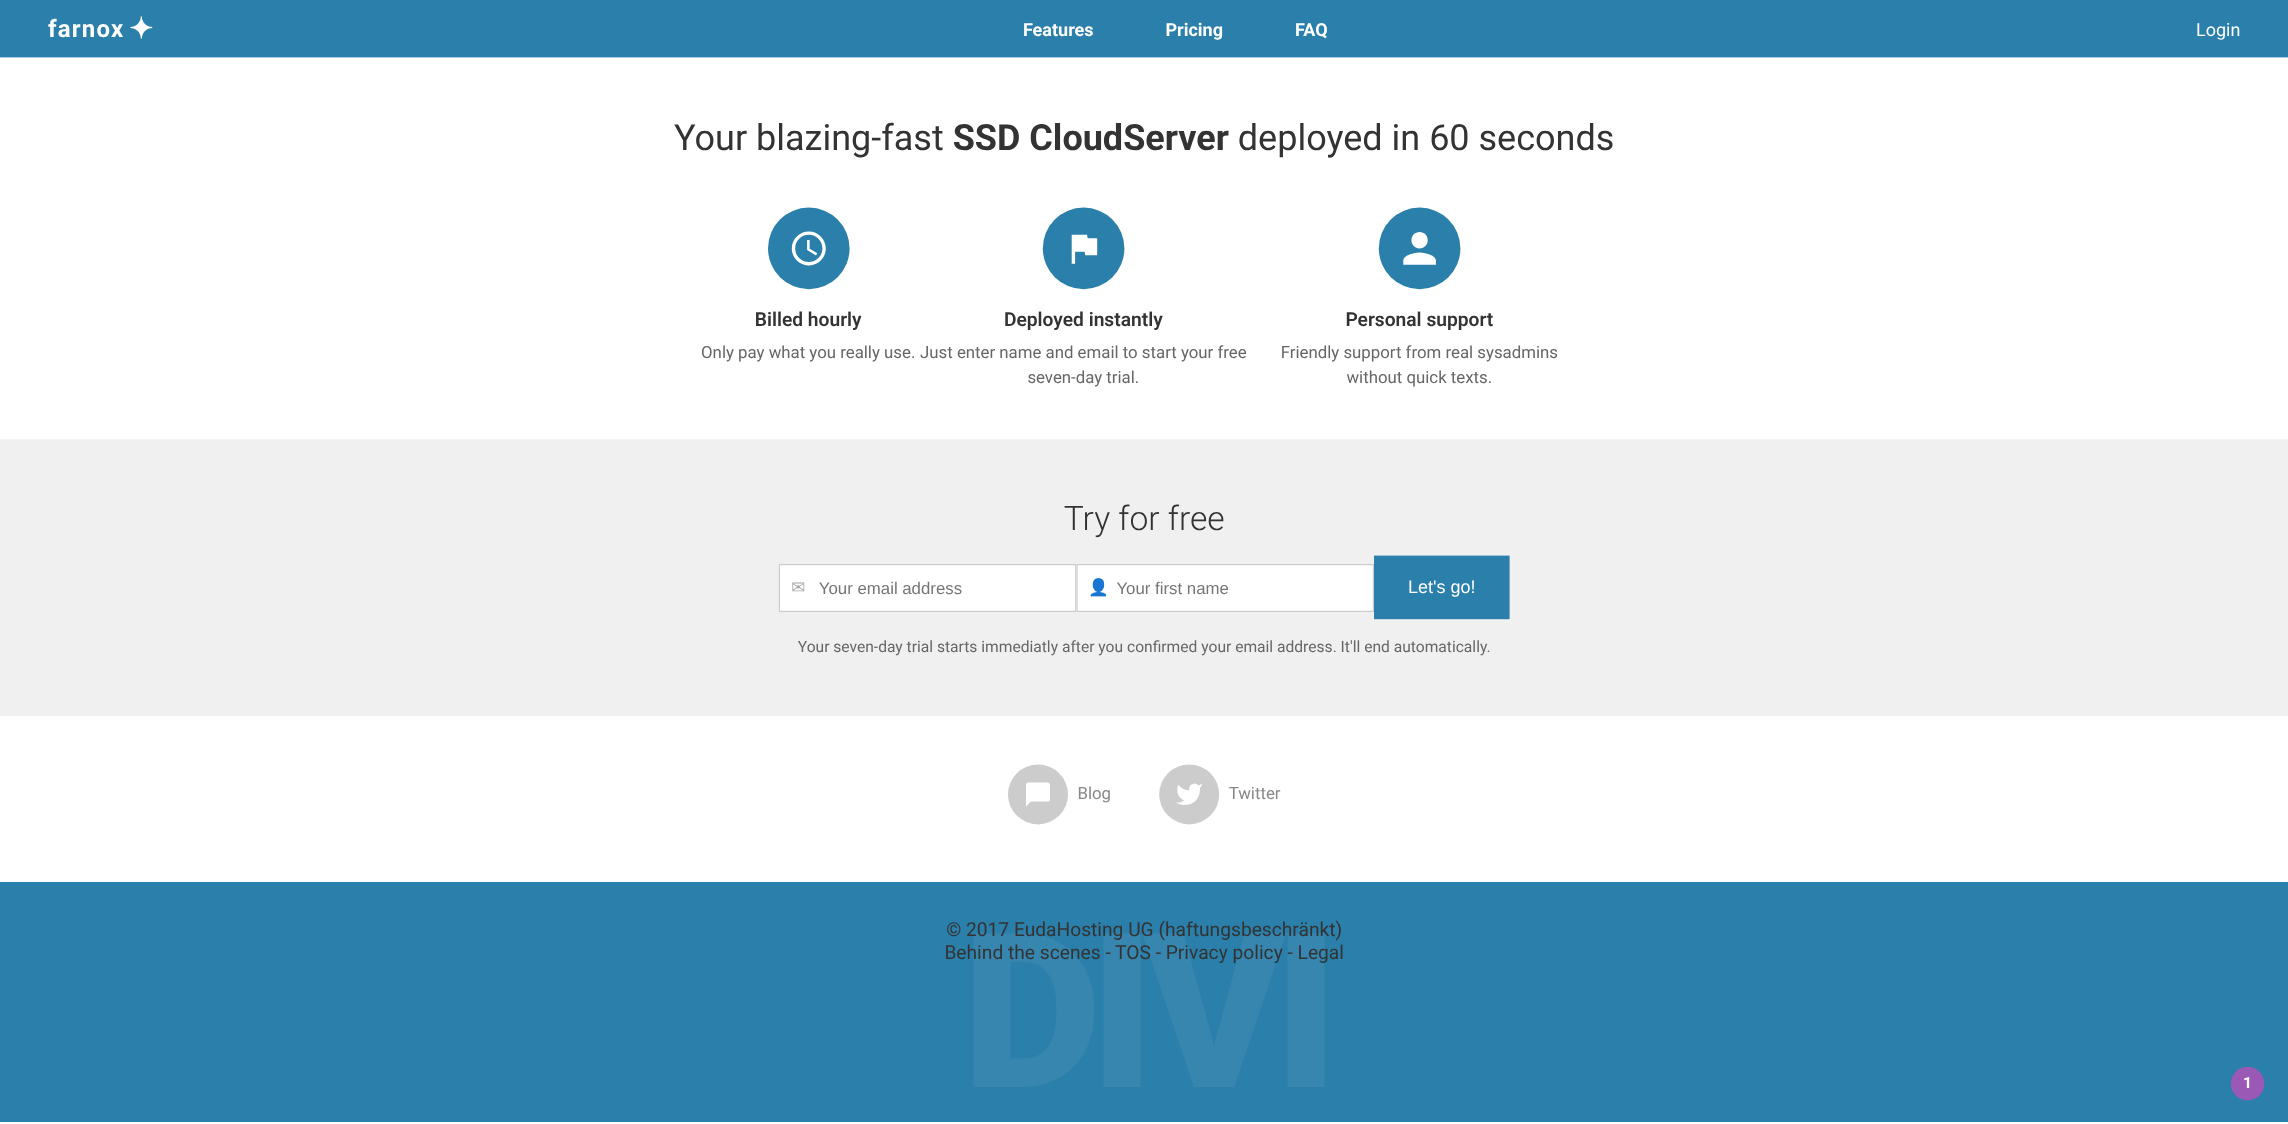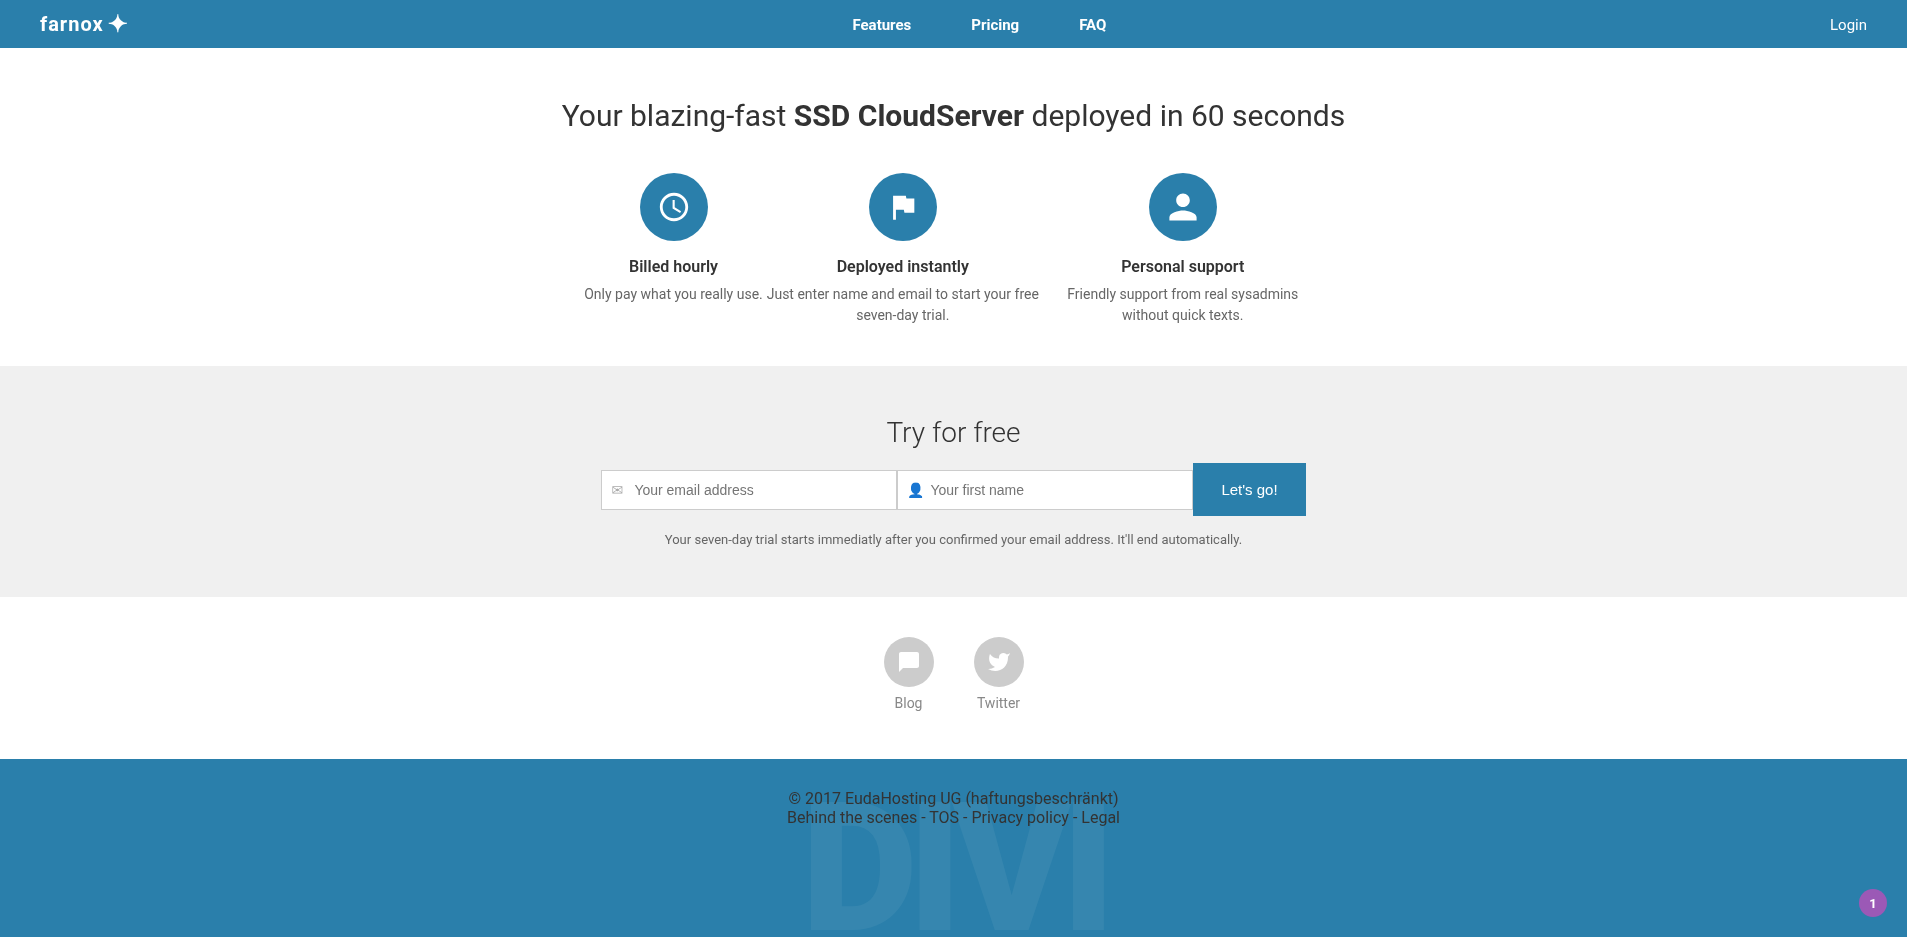--- a/index.html
+++ b/index.html
@@ -153,21 +153,21 @@
       color: #aaa;
       font-size: 14px;
     }
 
     .try-form input {
       border: 1px solid #ccc;
       padding: 10px 14px 10px 32px;
       font-size: 14px;
       color: #999;
       outline: none;
-      width: 296px;
+      width: 248px;
       height: 40px;
       background: #fff;
     }
 
     .try-form input:first-child {
       border-right: none;
     }
 
     .try-form .email-input {
       border-radius: 0;
@@ -202,21 +202,21 @@
 
     .social-icons {
       display: flex;
       justify-content: center;
       gap: 40px;
       margin-bottom: 8px;
     }
 
     .social-item {
       display: flex;
-      flex-direction: column;
+      flex-direction: row;
       align-items: center;
       gap: 8px;
       text-decoration: none;
       color: #888;
       font-size: 14px;
     }
 
     .social-circle {
       width: 50px;
       height: 50px;

